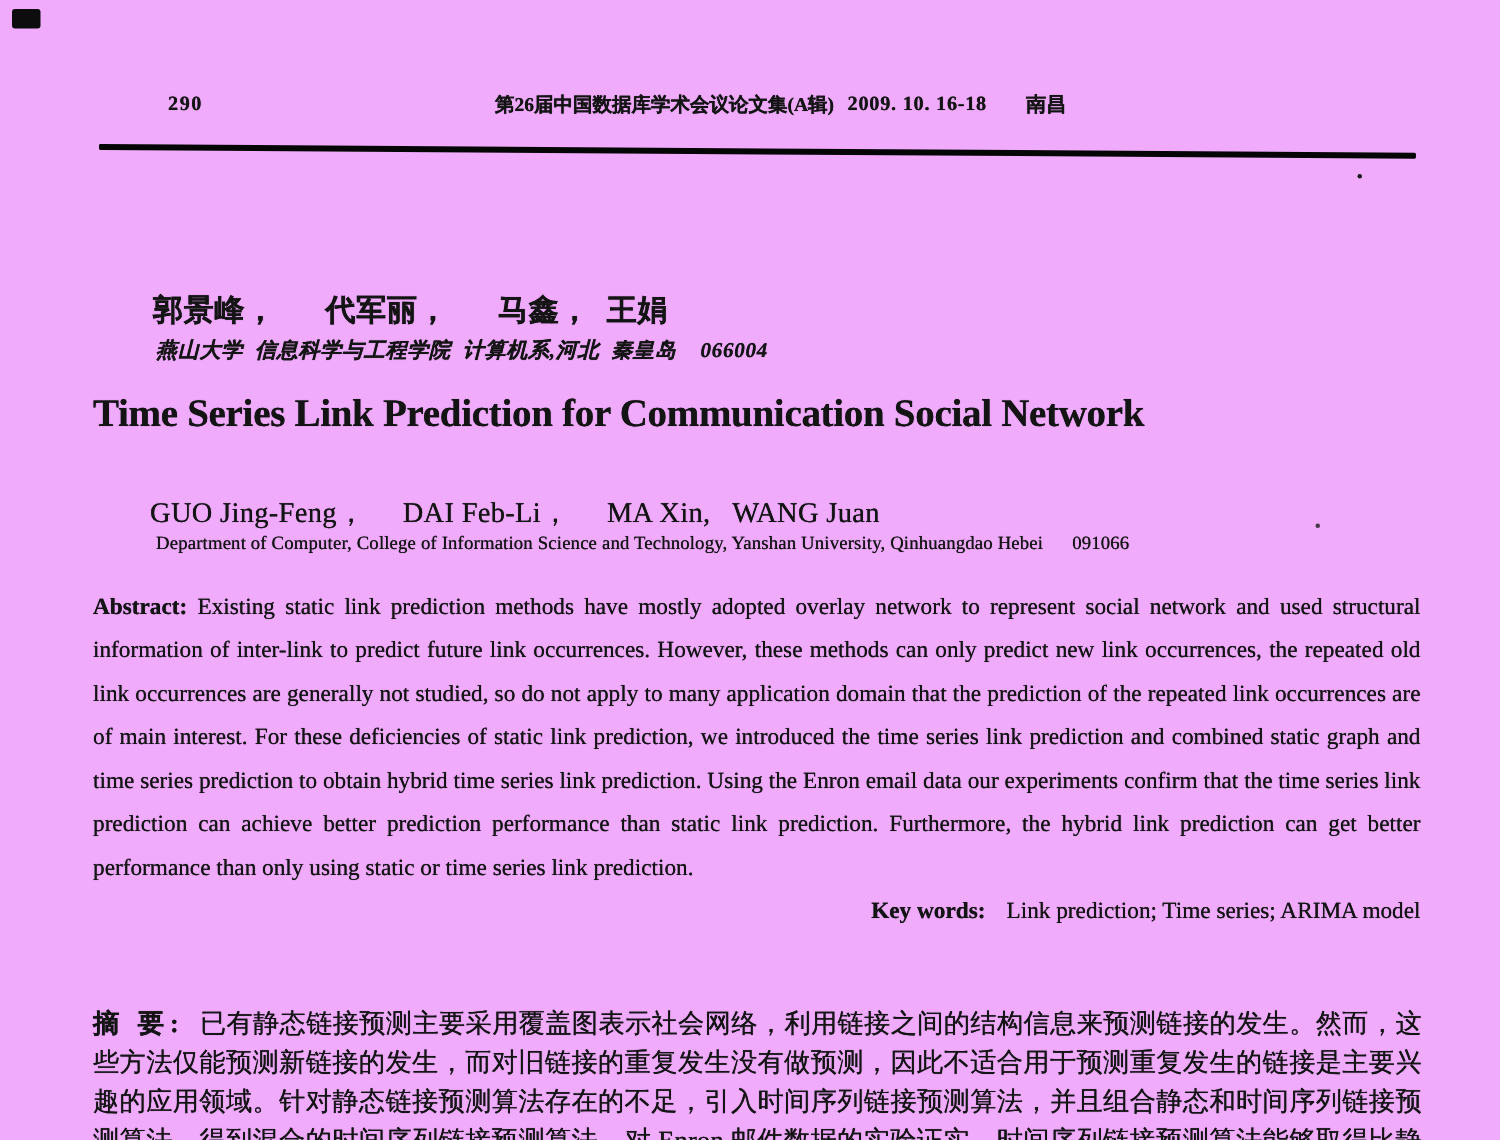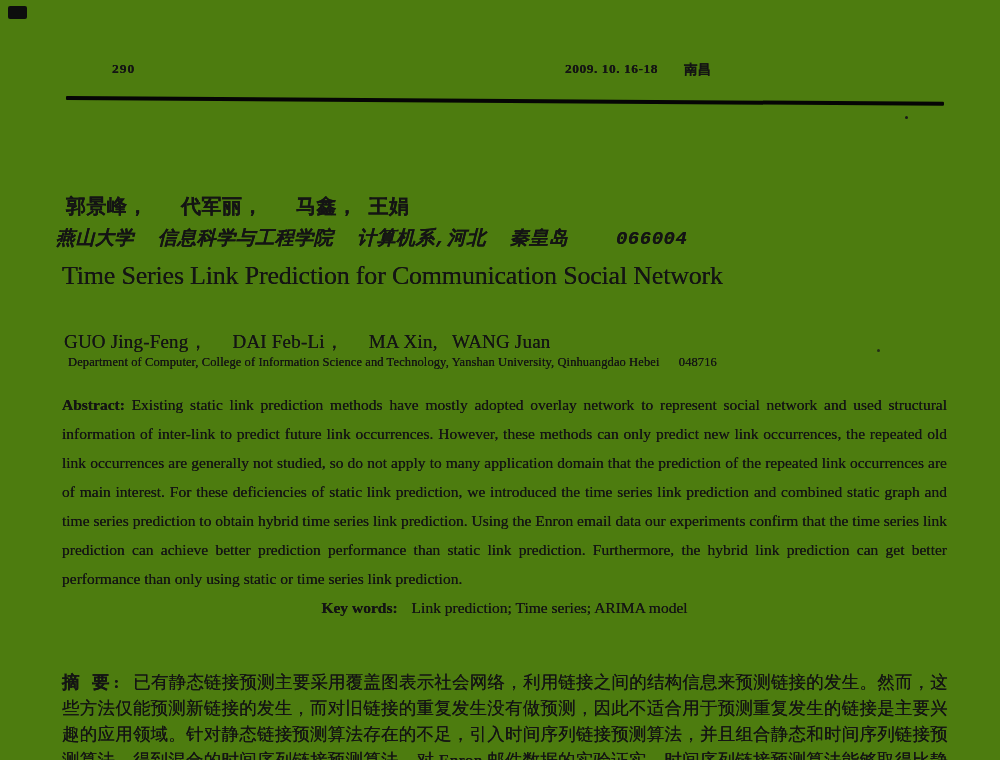--- a/index.html
+++ b/index.html
@@ -1,87 +1,88 @@
 <!DOCTYPE html>
 <html><head>
 <meta charset="utf-8">
 <style>
   html,body{margin:0;padding:0;background:#9a9a9a;}
   .sheet{
-    position:relative;width:1000px;height:760px;background:#4d7c0f;
+    position:relative;width:1000px;height:760px;background:#f0abfc;
     overflow:hidden;color:#141414;
     font-family:"Liberation Serif","DejaVu Serif",serif;
     -webkit-font-smoothing:antialiased;
   }
   .sheet *{box-sizing:border-box;}
   .abs{position:absolute;}
-  .pre{white-space:pre-wrap;}
+  .pre{white-space:pre-wrap;margin-left:36px;}
   .ink{text-shadow:0 0 .45px currentColor;}
 
   .corner-mark{left:8px;top:6px;width:19px;height:13px;background:#0d0d0d;border-radius:2px;}
 
   .hdr{top:61px;left:0;width:1000px;height:20px;font-size:13.5px;font-weight:700;}
   .hdr .pgnum{position:absolute;left:112px;top:0;letter-spacing:1px;}
   .hdr .proc{position:absolute;left:330px;top:0;font-size:13px;}
   .hdr .date{position:absolute;left:565px;top:0;letter-spacing:.5px;}
   .hdr .loc{position:absolute;left:684px;top:0;font-size:13.5px;}
 
   .rule{left:66px;top:96px;width:878px;height:4px;background:#050505;
         transform:rotate(0.38deg);transform-origin:left center;border-radius:1px;}
 
   .title-zh{left:62px;top:133px;font-family:"Liberation Sans","DejaVu Sans",sans-serif;
             font-size:25px;font-weight:700;letter-spacing:1px;}
   .title-zh sup{font-size:14px;vertical-align:top;line-height:1;}
 
   .authors-zh{left:66px;top:193px;font-size:20px;font-weight:600;letter-spacing:.5px;}
-  .affil-zh{left:56px;top:225px;font-size:19px;font-weight:600;font-style:italic;letter-spacing:.5px;font-family:Liberation Mono, monospace;}
+  .affil-zh{left:68px;top:225px;font-size:14px;font-weight:600;font-style:italic;letter-spacing:.5px;}
 
-  .title-en{left:62px;top:261px;font-size:26px;font-weight:400;letter-spacing:-.2px;}
+  .title-en{left:62px;top:261px;font-size:26px;font-weight:700;letter-spacing:-.2px;}
   .authors-en{left:64px;top:329px;font-size:19px;letter-spacing:.2px;}
   .affil-en{left:68px;top:355px;font-size:12.5px;letter-spacing:.1px;}
 
   .abstract-wrap{left:62px;top:390px;width:885px;}
   .abstract-wrap p{margin:0;font-size:15.5px;line-height:29px;text-align:justify;}
-  .abstract-wrap p.kw{text-align:center;}
+  .abstract-wrap p.kw{text-align:right;}
   .lbl{font-weight:700;margin-top:41px;}
   .kw .lbl{margin-right:14px;}
 
   .zh-abstract{left:62px;top:669px;width:886px;font-size:17.5px;line-height:26px;
                text-align:justify;letter-spacing:.2px;}
   .zh-abstract .lbl{letter-spacing:4px;margin-right:10px;}
 
   .speck{background:#1a1a1a;border-radius:50%;}
   .speck.s1{left:905px;top:116px;width:3px;height:3px;}
   .speck.s2{left:877px;top:349px;width:3px;height:3px;opacity:.8;}
 </style>
 </head>
 <body>
 
 <div class="sheet ink">
 
   <div class="abs corner-mark"></div>
 
   <div class="abs hdr">
     <span class="pgnum">290</span>
+    <span class="proc">第26届中国数据库学术会议论文集(A辑)</span>
     <span class="date">2009. 10. 16-18</span>
     <span class="loc">南昌</span>
   </div>
 
   <div class="abs rule"></div>
 
 
   <div class="abs authors-zh pre">郭景峰，      代军丽，      马鑫，  王娟</div>
 
   <div class="abs affil-zh pre">燕山大学  信息科学与工程学院  计算机系,河北  秦皇岛    066004</div>
 
   <h2 class="abs title-en" style="margin:0;">Time Series Link Prediction for Communication Social Network</h2>
 
   <div class="abs authors-en pre">GUO Jing-Feng，     DAI Feb-Li，     MA Xin,   WANG Juan</div>
 
-  <div class="abs affil-en pre">Department of Computer, College of Information Science and Technology, Yanshan University, Qinhuangdao Hebei      048716</div>
+  <div class="abs affil-en pre">Department of Computer, College of Information Science and Technology, Yanshan University, Qinhuangdao Hebei      091066</div>
 
   <div class="abs abstract-wrap">
     <p><span class="lbl">Abstract:</span> <span>Existing static link prediction methods have mostly adopted overlay network to represent social network and used structural information of inter-link to predict future link occurrences. However, these methods can only predict new link occurrences, the repeated old link occurrences are generally not studied, so do not apply to many application domain that the prediction of the repeated link occurrences are of main interest. For these deficiencies of static link prediction, we introduced the time series link prediction and combined static graph and time series prediction to obtain hybrid time series link prediction. Using the Enron email data our experiments confirm that the time series link prediction can achieve better prediction performance than static link prediction. Furthermore, the hybrid link prediction can get better performance than only using static or time series link prediction.</span></p>
     <p class="kw"><span class="lbl">Key words:</span><span>Link prediction; Time series; ARIMA model</span></p>
   </div>
 
   <div class="abs zh-abstract">
     <span class="lbl">摘  要:</span><span>已有静态链接预测主要采用覆盖图表示社会网络，利用链接之间的结构信息来预测链接的发生。然而，这些方法仅能预测新链接的发生，而对旧链接的重复发生没有做预测，因此不适合用于预测重复发生的链接是主要兴趣的应用领域。针对静态链接预测算法存在的不足，引入时间序列链接预测算法，并且组合静态和时间序列链接预测算法，得到混合的时间序列链接预测算法。对 Enron 邮件数据的实验证实，时间序列链接预测算法能够取得比静态链接预测更好的预测效果。</span>
   </div>
 

